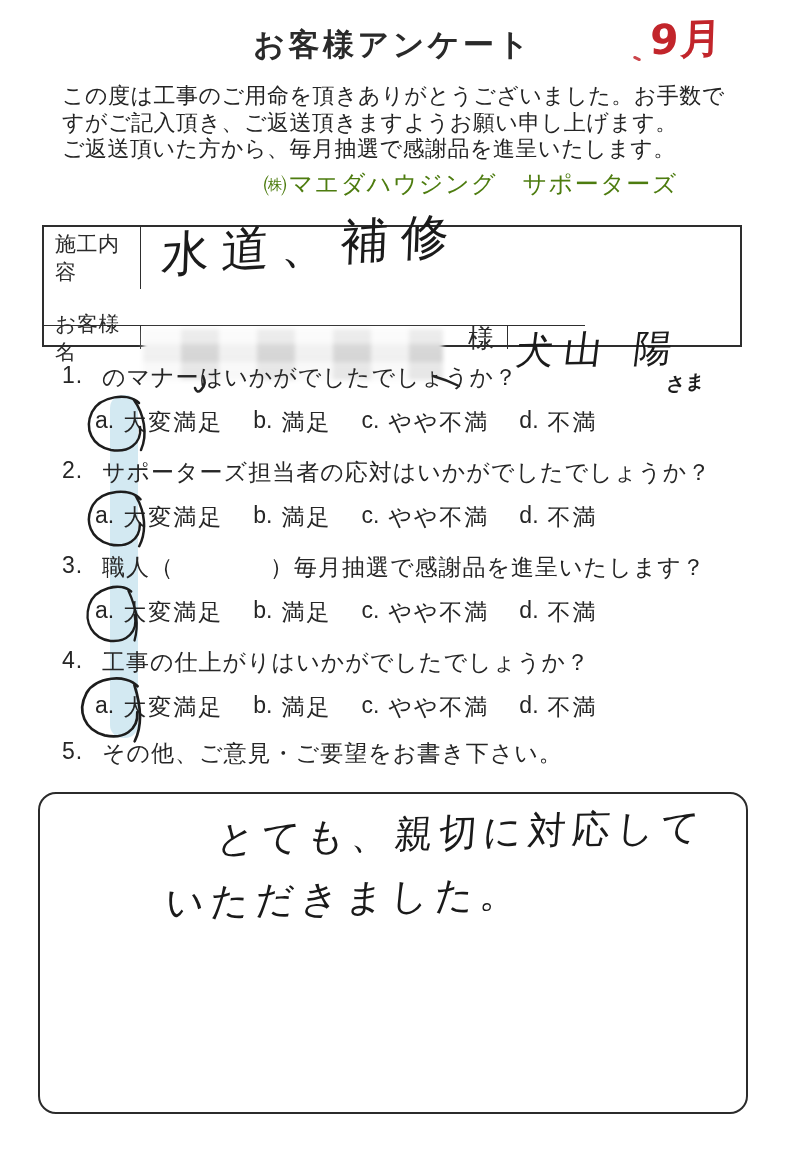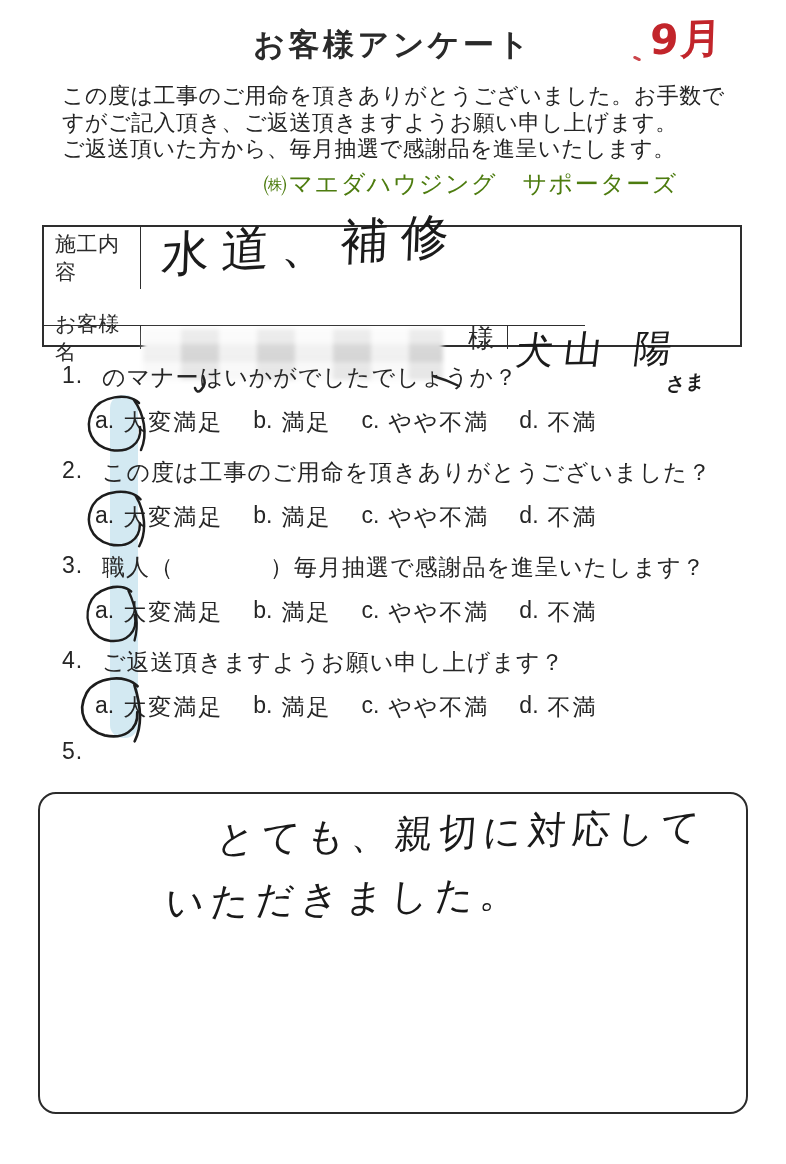--- a/index.html
+++ b/index.html
@@ -162,21 +162,21 @@
       <span class="opt">
           <span class="opt-key">d.</span>
           <span class="opt-label">不満</span>
         </span>
     </div>
   </section>
 
   <section class="question" style="top:457px">
     <div class="q-line">
       <span class="q-num">2.</span>
-      <span class="q-text">この度は工事のご用命を頂きありがとうございました？</span>
+      <span class="q-text">サポーターズ担当者の応対はいかがでしたでしょうか？</span>
     </div>
     <div class="opts">
       <span class="opt">
           <span class="opt-key">a.</span>
           <span class="opt-label">大変満足</span>
         </span>
       <span class="opt">
           <span class="opt-key">b.</span>
           <span class="opt-label">満足</span>
         </span>
@@ -212,21 +212,21 @@
       <span class="opt">
           <span class="opt-key">d.</span>
           <span class="opt-label">不満</span>
         </span>
     </div>
   </section>
 
   <section class="question" style="top:647px">
     <div class="q-line">
       <span class="q-num">4.</span>
-      <span class="q-text">ご返送頂きますようお願い申し上げます？</span>
+      <span class="q-text">工事の仕上がりはいかがでしたでしょうか？</span>
     </div>
     <div class="opts">
       <span class="opt">
           <span class="opt-key">a.</span>
           <span class="opt-label">大変満足</span>
         </span>
       <span class="opt">
           <span class="opt-key">b.</span>
           <span class="opt-label">満足</span>
         </span>
@@ -237,20 +237,21 @@
       <span class="opt">
           <span class="opt-key">d.</span>
           <span class="opt-label">不満</span>
         </span>
     </div>
   </section>
 
   <section class="question" style="top:738px">
     <div class="q-line">
       <span class="q-num">5.</span>
+      <span class="q-text">その他、ご意見・ご要望をお書き下さい。</span>
     </div>
   </section>
 
   <svg class="answer-circle" style="left:84px;top:394px" width="76" height="62" viewBox="0 0 76 62">
     <path d="M55 9 C44 -2 16 2 8 18 C0 35 8 52 27 56 C44 59 58 50 56 33"></path>
     <path d="M50 6 C60 20 64 40 57 56"></path>
   </svg>
   <svg class="answer-circle" style="left:84px;top:489px;transform:rotate(4deg)" width="76" height="62" viewBox="0 0 76 62">
     <path d="M55 9 C44 -2 16 2 8 18 C0 35 8 52 27 56 C44 59 58 50 56 33"></path>
     <path d="M50 6 C60 20 64 40 57 56"></path>

